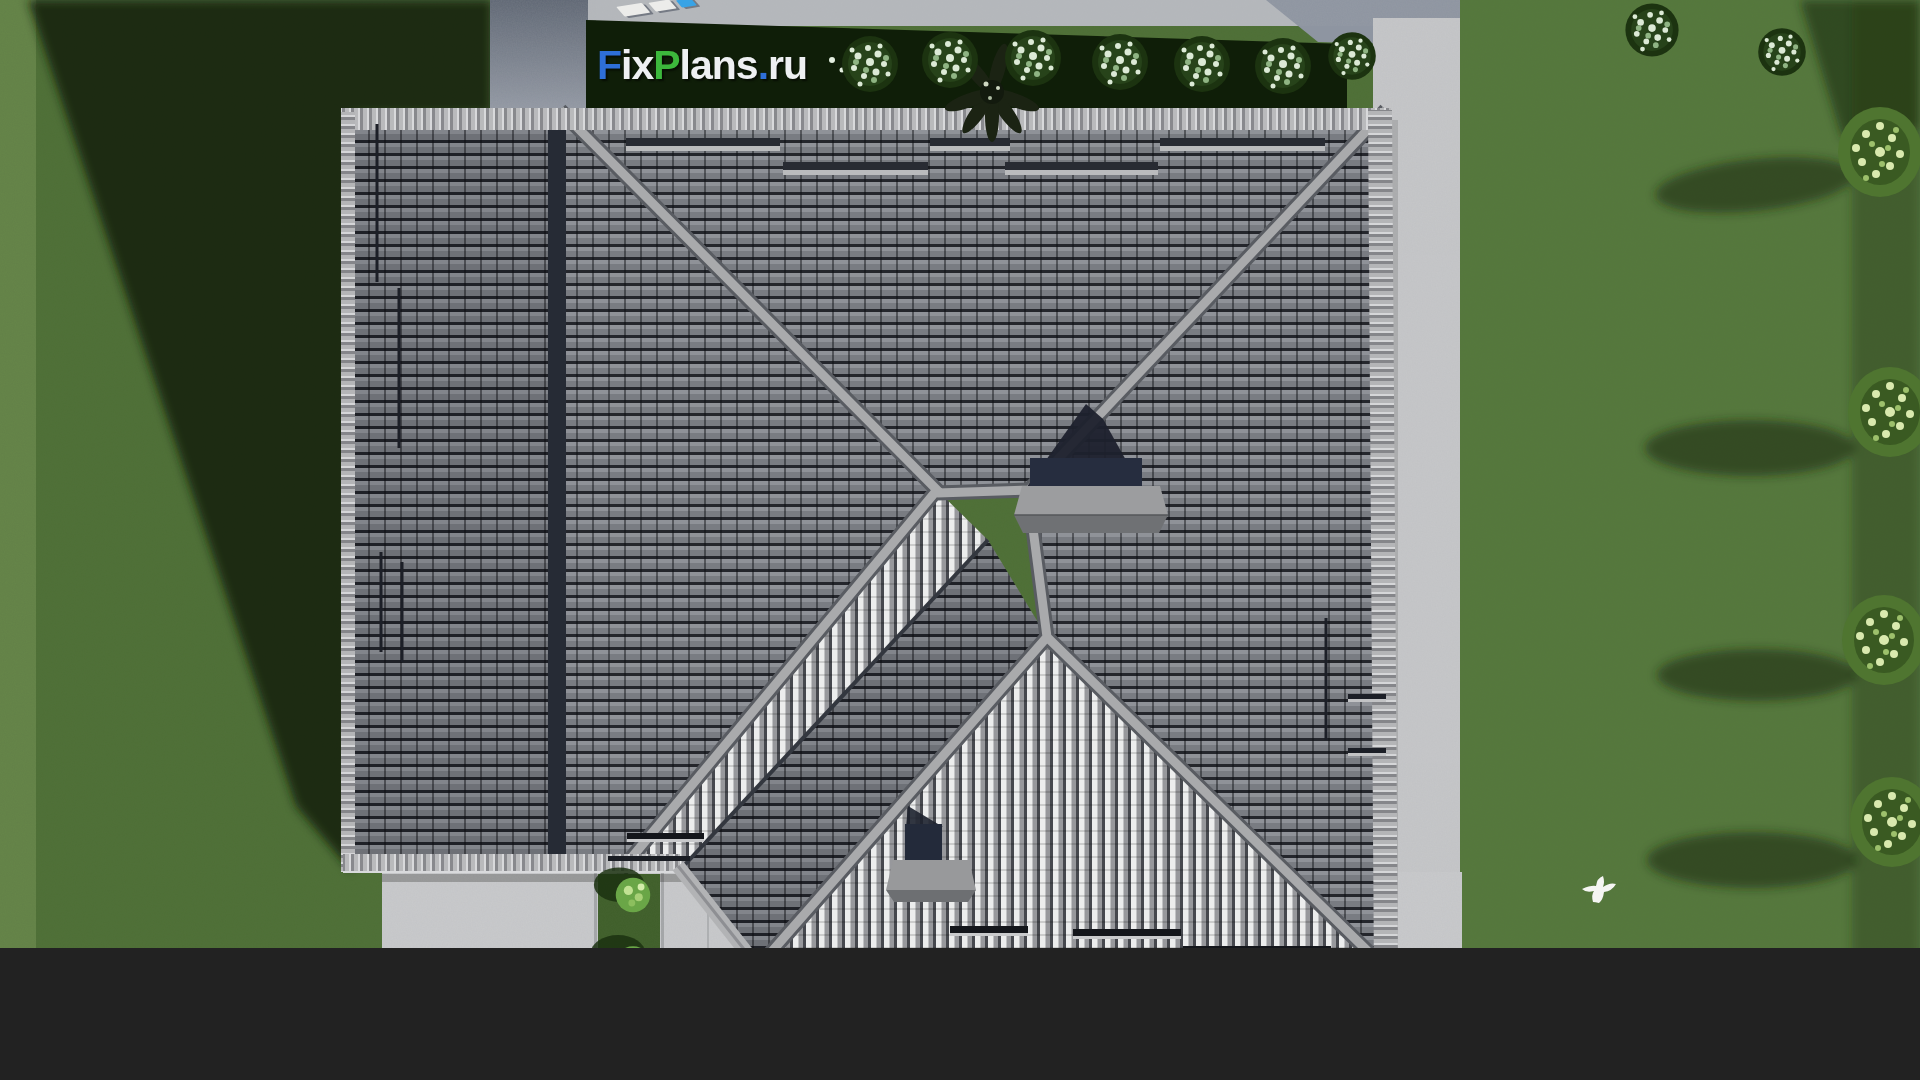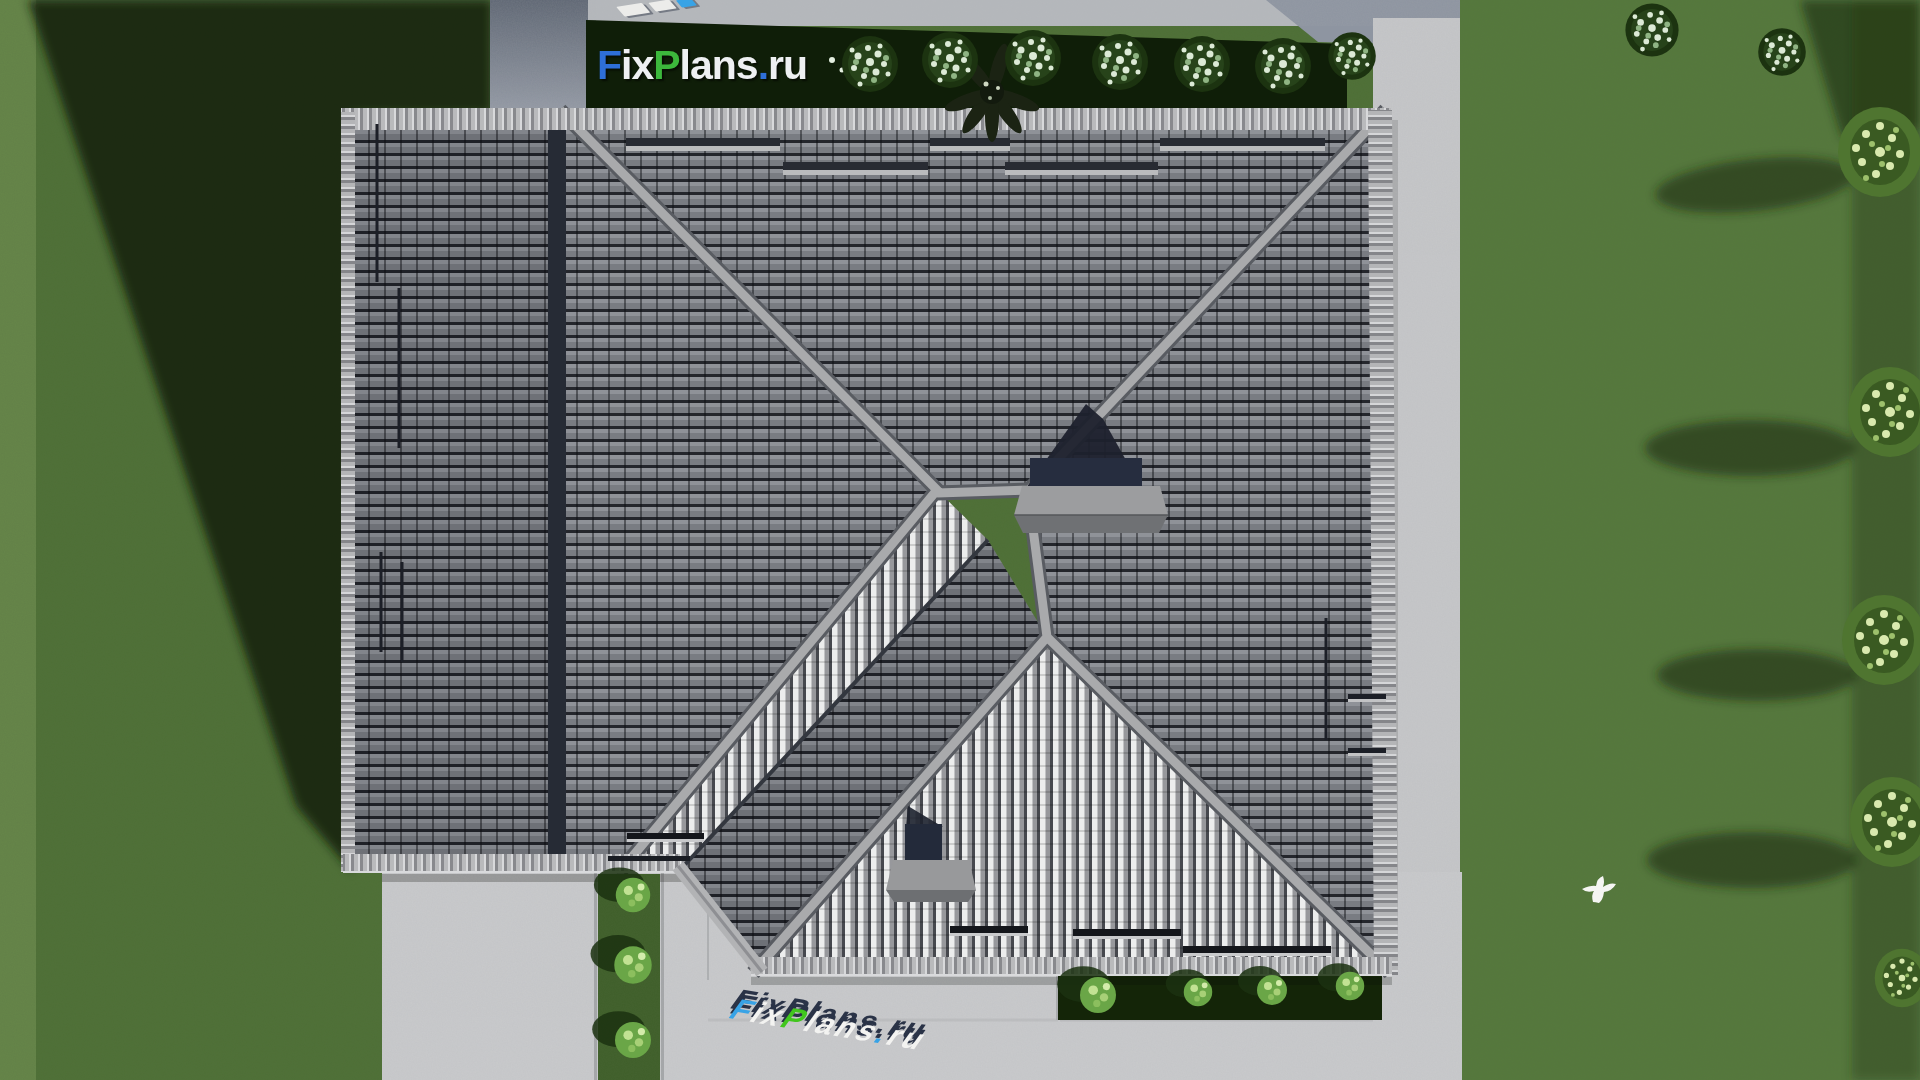--- a/index.html
+++ b/index.html
@@ -1,16 +1,16 @@
 <!DOCTYPE html>
 <html style="--wm-shadow: #2a3347; --accent-blue: #2e6fd8; --accent-green: #3cb83c; --lawn: #4e7036; --lawn-shadow: #142608; --pavement: #c9cacc; --path-shadowed: #5f6774; --roof-dark-tile: #7a7d83; --roof-light-tile: #ececea; --hedge: #0f1e08; --chimney-body: #262d3f;"><head>
 <meta charset="utf-8">
 <style>
   html,body{margin:0;padding:0;background:#222;}
-  .scene{position:relative;width:1920px;height:1080px;overflow:hidden;
+  .scene{position:relative;width:1920px;height:948px;overflow:hidden;
          font-family:"Liberation Sans", sans-serif;background:#4e7036;text-align:right;}
   .scene svg{position:absolute;left:0;top:0;}
   .logo{position:absolute;left:597px;top:42px;font-size:41px;font-weight:bold;
         letter-spacing:-1px;white-space:nowrap;text-shadow:2px 2px 2px rgba(0,0,0,.55);}
   .wm-bottom{position:absolute;left:736px;top:992px;white-space:nowrap;
              transform:rotate(9.5deg);transform-origin:left top;}
   .wm-bottom span{display:inline-block;transform:skewX(-26deg);font-weight:800;
              font-size:30px;letter-spacing:3px;
              text-shadow:-5px -10px 0 var(--wm-shadow), -2px -5px 0 var(--wm-shadow);}
   .wm-top{position:absolute;left:620px;top:-3px;transform:rotate(-9deg);white-space:nowrap;}

